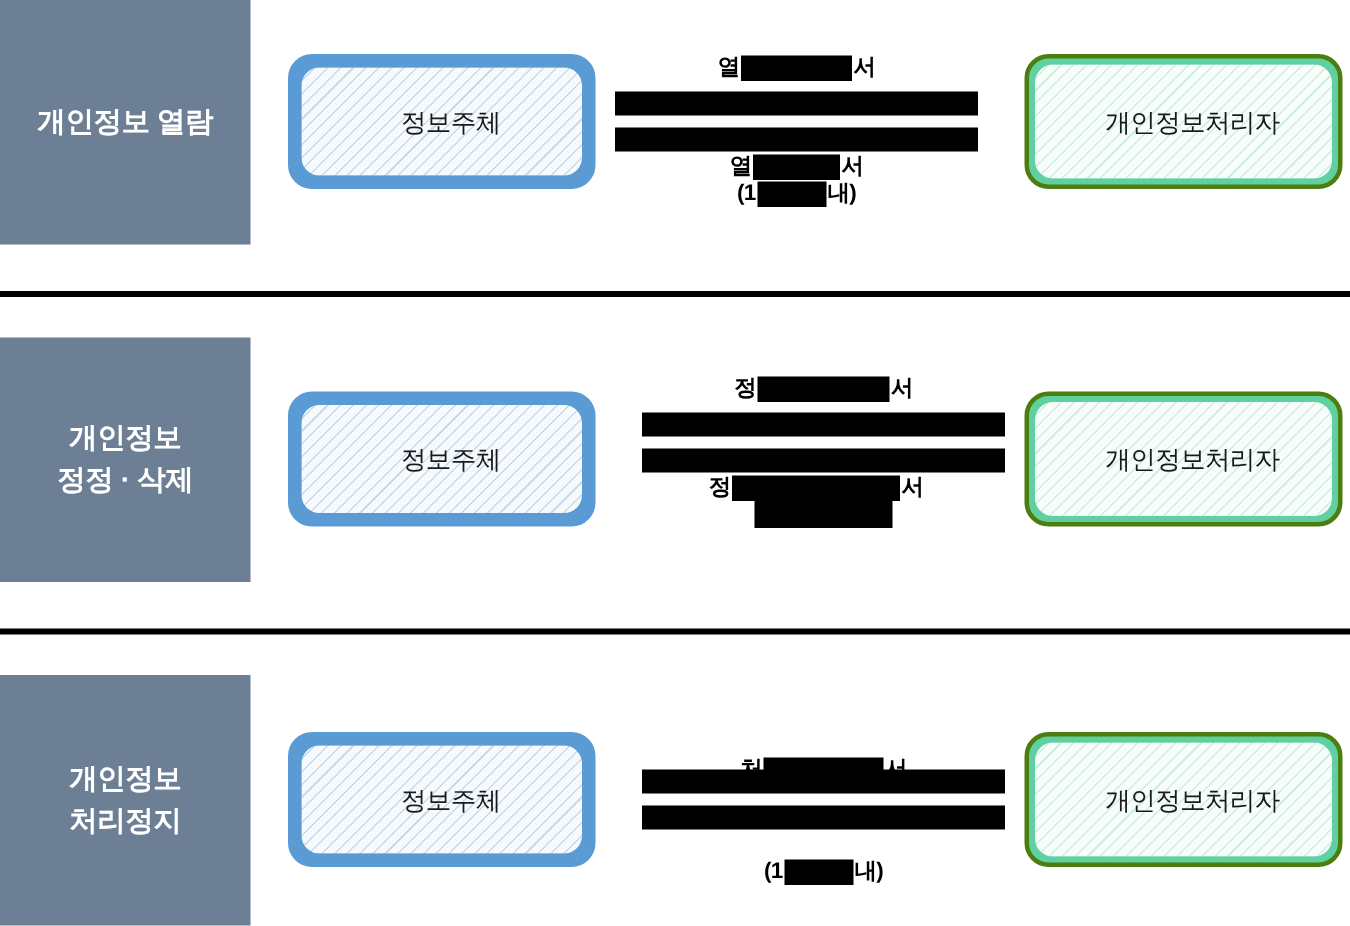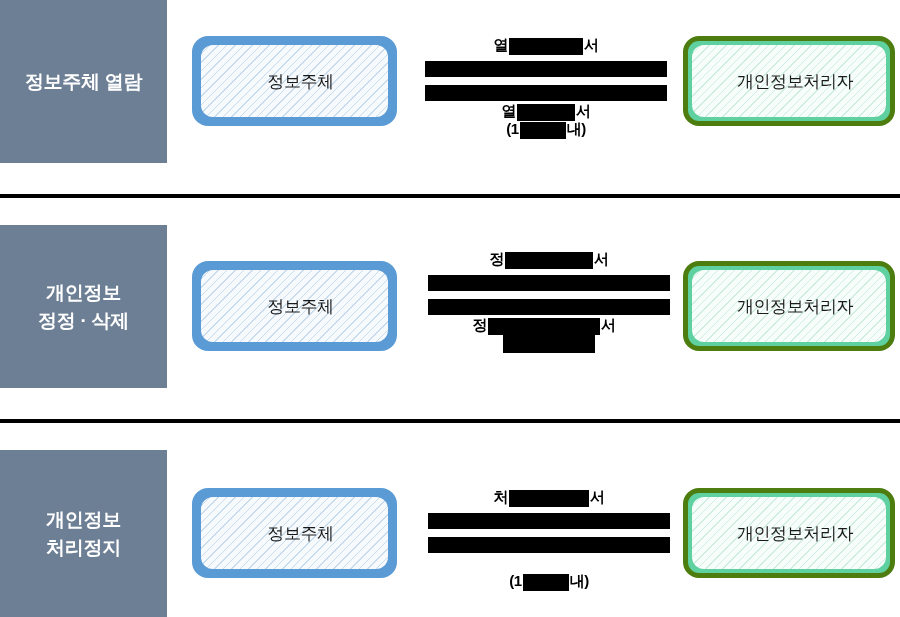--- a/index.html
+++ b/index.html
@@ -80,21 +80,21 @@
   .actor.subject .hatch {
     background-color: #f2f7fc;
     background-image: repeating-linear-gradient(
       135deg,
       #c9dcee 0px, #c9dcee 1px,
       #f7fafd 1px, #f7fafd 6px
     );
   }
 
   .actor.controller {
-    border: 5px solid #4d7c0f;
+    border: 3px solid #4d7c0f;
     background: #5fd0a0;
   }
   .actor.controller .hatch {
     background-color: #f0fbf6;
     background-image: repeating-linear-gradient(
       135deg,
       #cfeee0 0px, #cfeee0 1px,
       #f6fdfa 1px, #f6fdfa 6px
     );
   }
@@ -136,29 +136,29 @@
   }
 </style>
 </head>
 <body>
 
 <div class="diagram">
 
   <div class="row" style="top:0px; height:194px;">
 
     <div class="cat-panel" style="top:0px; height:163px;">
-      <div class="cat-label">정보주체 열람</div>
+      <div class="cat-label">개인정보 열람</div>
     </div>
 
     <div class="actor subject" style="left:192px; top:36px; width:205px; height:90px;">
       <div class="hatch"></div>
       <span class="actor-label">정보주체</span>
     </div>
 
-    <div class="flow" style="left:425px; top:36px; width:242px; height:110px;text-decoration:underline;">
+    <div class="flow" style="left:410px; top:36px; width:242px; height:110px;text-decoration:underline;">
       <div class="flow-text" style="left:41px; top:0px; width:160px;"><span>열</span><span class="redact" style="width:74px; height:17px; margin:0 1px;"></span><span>서</span></div>
 
       <div class="flow-bar" style="left:0px; top:25px; width:242px; height:16px;"></div>
       <div class="flow-bar" style="left:0px; top:49px; width:242px; height:16px;"></div>
 
       <div class="flow-text" style="left:41px; top:66px; width:160px;"><span>열</span><span class="redact" style="width:58px; height:17px; margin:0 1px;"></span><span>서</span></div>
 
       <div class="flow-text" style="left:41px; top:84px; width:160px;"><span>(1</span><span class="redact" style="width:46px; height:17px; margin:0 1px;"></span><span>내)</span></div>
     </div>
 
@@ -207,21 +207,21 @@
       <div class="cat-label">개인정보
 처리정지</div>
     </div>
 
     <div class="actor subject" style="left:192px; top:38px; width:205px; height:90px;">
       <div class="hatch"></div>
       <span class="actor-label">정보주체</span>
     </div>
 
     <div class="flow" style="left:428px; top:38px; width:242px; height:110px;">
-      <div class="flow-text" style="left:41px; top:0px; width:160px;"><span>처</span><span class="redact" style="width:80px; height:17px; margin:0 1px;"></span><span>서</span></div>
+      <div class="flow-text" style="left:41px; top:16px; width:160px;"><span>처</span><span class="redact" style="width:80px; height:17px; margin:0 1px;"></span><span>서</span></div>
 
       <div class="flow-bar" style="left:0px; top:25px; width:242px; height:16px;"></div>
       <div class="flow-bar" style="left:0px; top:49px; width:242px; height:16px;"></div>
 
 
       <div class="flow-text" style="left:41px; top:84px; width:160px;"><span>(1</span><span class="redact" style="width:46px; height:17px; margin:0 1px;"></span><span>내)</span></div>
     </div>
 
     <div class="actor controller" style="left:683px; top:38px; width:212px; height:90px;">
       <div class="hatch"></div>

